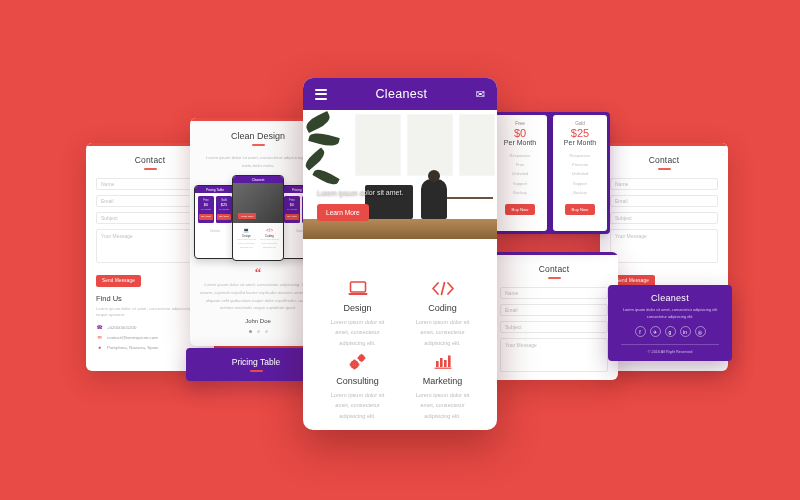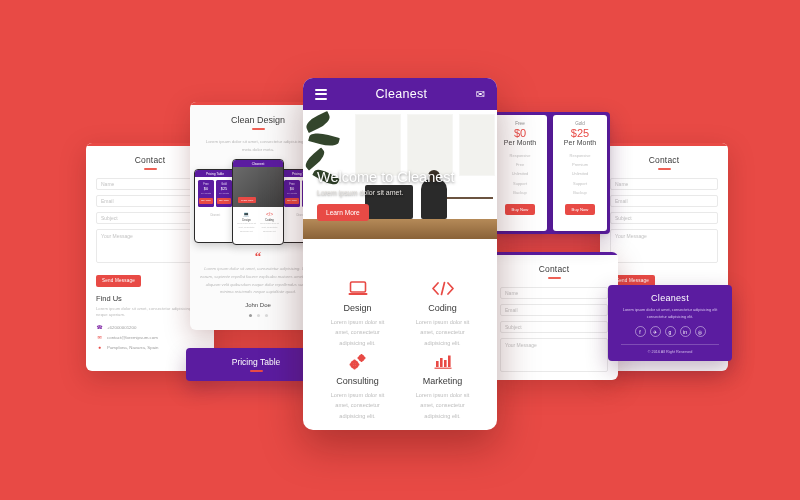--- a/index.html
+++ b/index.html
@@ -79,21 +79,21 @@
     width: 11px; height: 11px; border-radius: 50%;
     border: 1px solid rgba(255,255,255,.45);
     display: flex; align-items: center; justify-content: center;
     font-size: 5px; color: #fff;
   }
   .fdiv { height: 1px; background: rgba(255,255,255,.22); margin: 7px 4px 0 4px; }
   .fcopy { font-size: 3.8px; color: #cdb6e8; margin-top: 5px; }
 
   
   #clean-design {
-    left: 190px; top: 102px; width: 136px; height: 228px; z-index: 3;
+    left: 190px; top: 118px; width: 136px; height: 228px; z-index: 3;
     background: #fbfbfb;
   }
   #clean-design .topbar { height: 3px; background: #e84a45; }
   .cd-head { text-align: center; padding-top: 10px; }
   .cd-title { font-size: 9px; color: #3c3c3c; }
   .cd-sub { font-size: 4.3px; color: #b9b9b9; line-height: 1.8; padding: 0 14px; margin-top: 2px; }
 
   .phones { position: relative; height: 88px; margin-top: 6px; }
   .phone {
     position: absolute; background: #fff; border-radius: 4px;
@@ -452,21 +452,20 @@
         <div class="leaf" style="left:2px;top:6px;width:26px;height:12px;transform:rotate(-25deg);"></div>
         <div class="leaf" style="left:6px;top:24px;width:30px;height:11px;transform:rotate(15deg);"></div>
         <div class="leaf" style="left:0px;top:44px;width:24px;height:10px;transform:rotate(-40deg);"></div>
         <div class="leaf" style="left:10px;top:62px;width:26px;height:10px;transform:rotate(30deg);"></div>
         <div class="shelf"></div>
         <div class="mon"></div>
         <div class="person"></div>
         <div class="desk"></div>
       </div>
       <div class="hero-txt">
-        <div class="hero-h">Welcome to Cleanest</div>
         <div class="hero-p">Lorem ipsum dolor sit amet.</div>
         <div class="hero-btn">Learn More</div>
       </div>
       <div class="hero-dots">
         <span class="hd on"></span>
         <span class="hd"></span>
         <span class="hd"></span>
       </div>
     </div>
 

